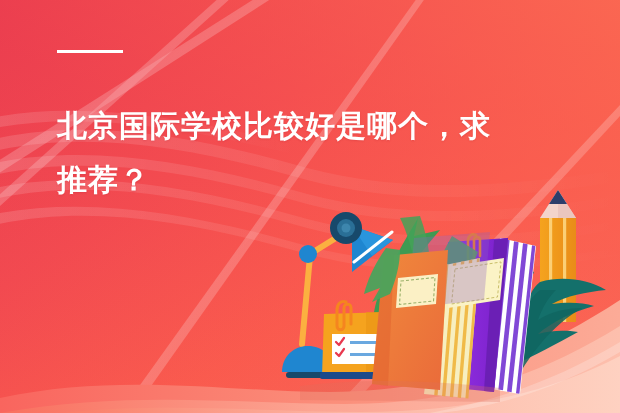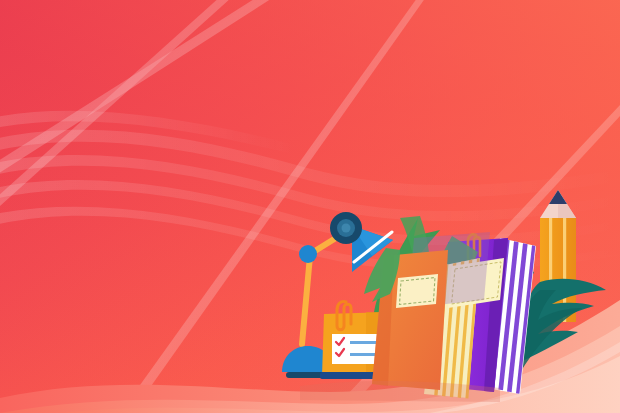--- a/index.html
+++ b/index.html
@@ -263,14 +263,19 @@
 
       <g>
         <path d="M 386 248 C 376 262, 368 278, 364 294 L 380 288 L 372 302 L 390 294
                  C 396 280, 400 264, 400 250 Z" fill="#4aa35c" opacity="0.95"></path>
       </g>
 
       <path d="M 300 386 C 360 378, 430 380, 500 388 L 500 402 L 300 400 Z" fill="#e0715e" opacity="0.28"></path>
     </g>
   </svg>
 
+  <div class="title-wrap">
+    <div class="rule"></div>
+    <h1 class="headline">北京国际学校比较好是哪个，求
+推荐？</h1>
+  </div>
 
 </div>
 
 </body></html>

